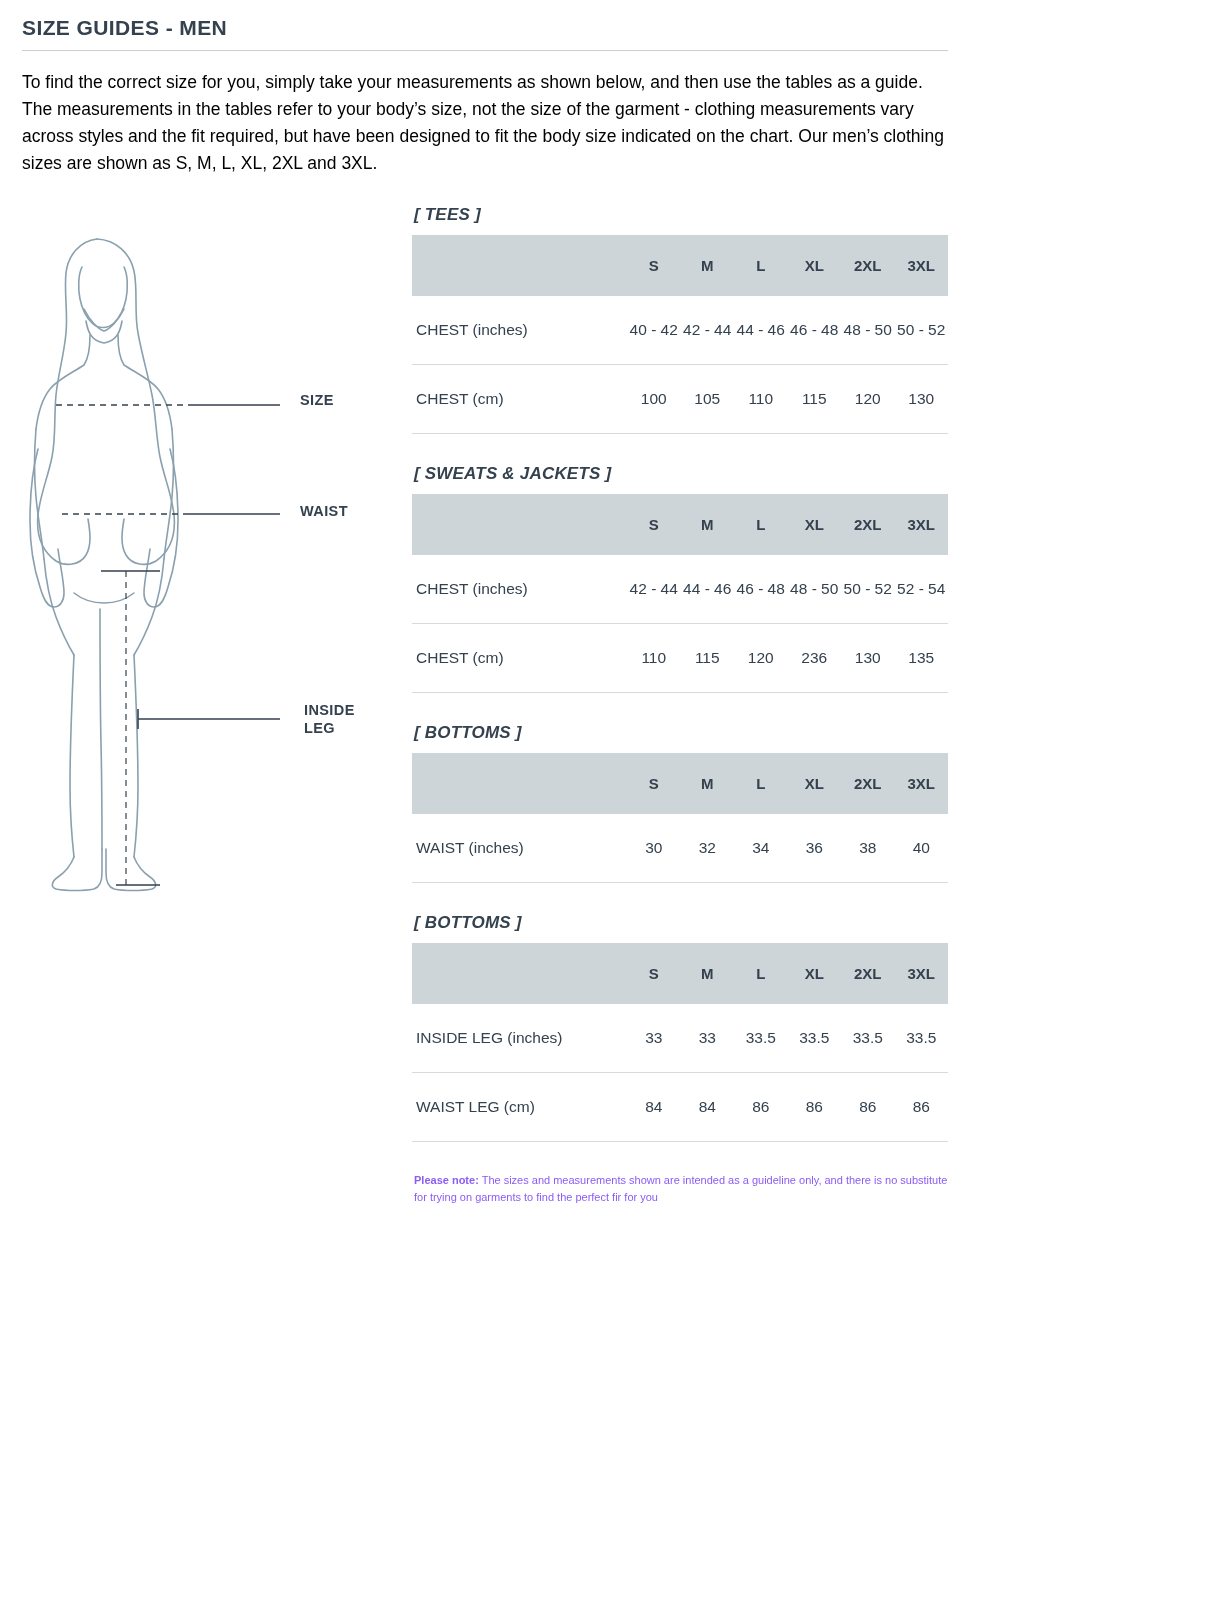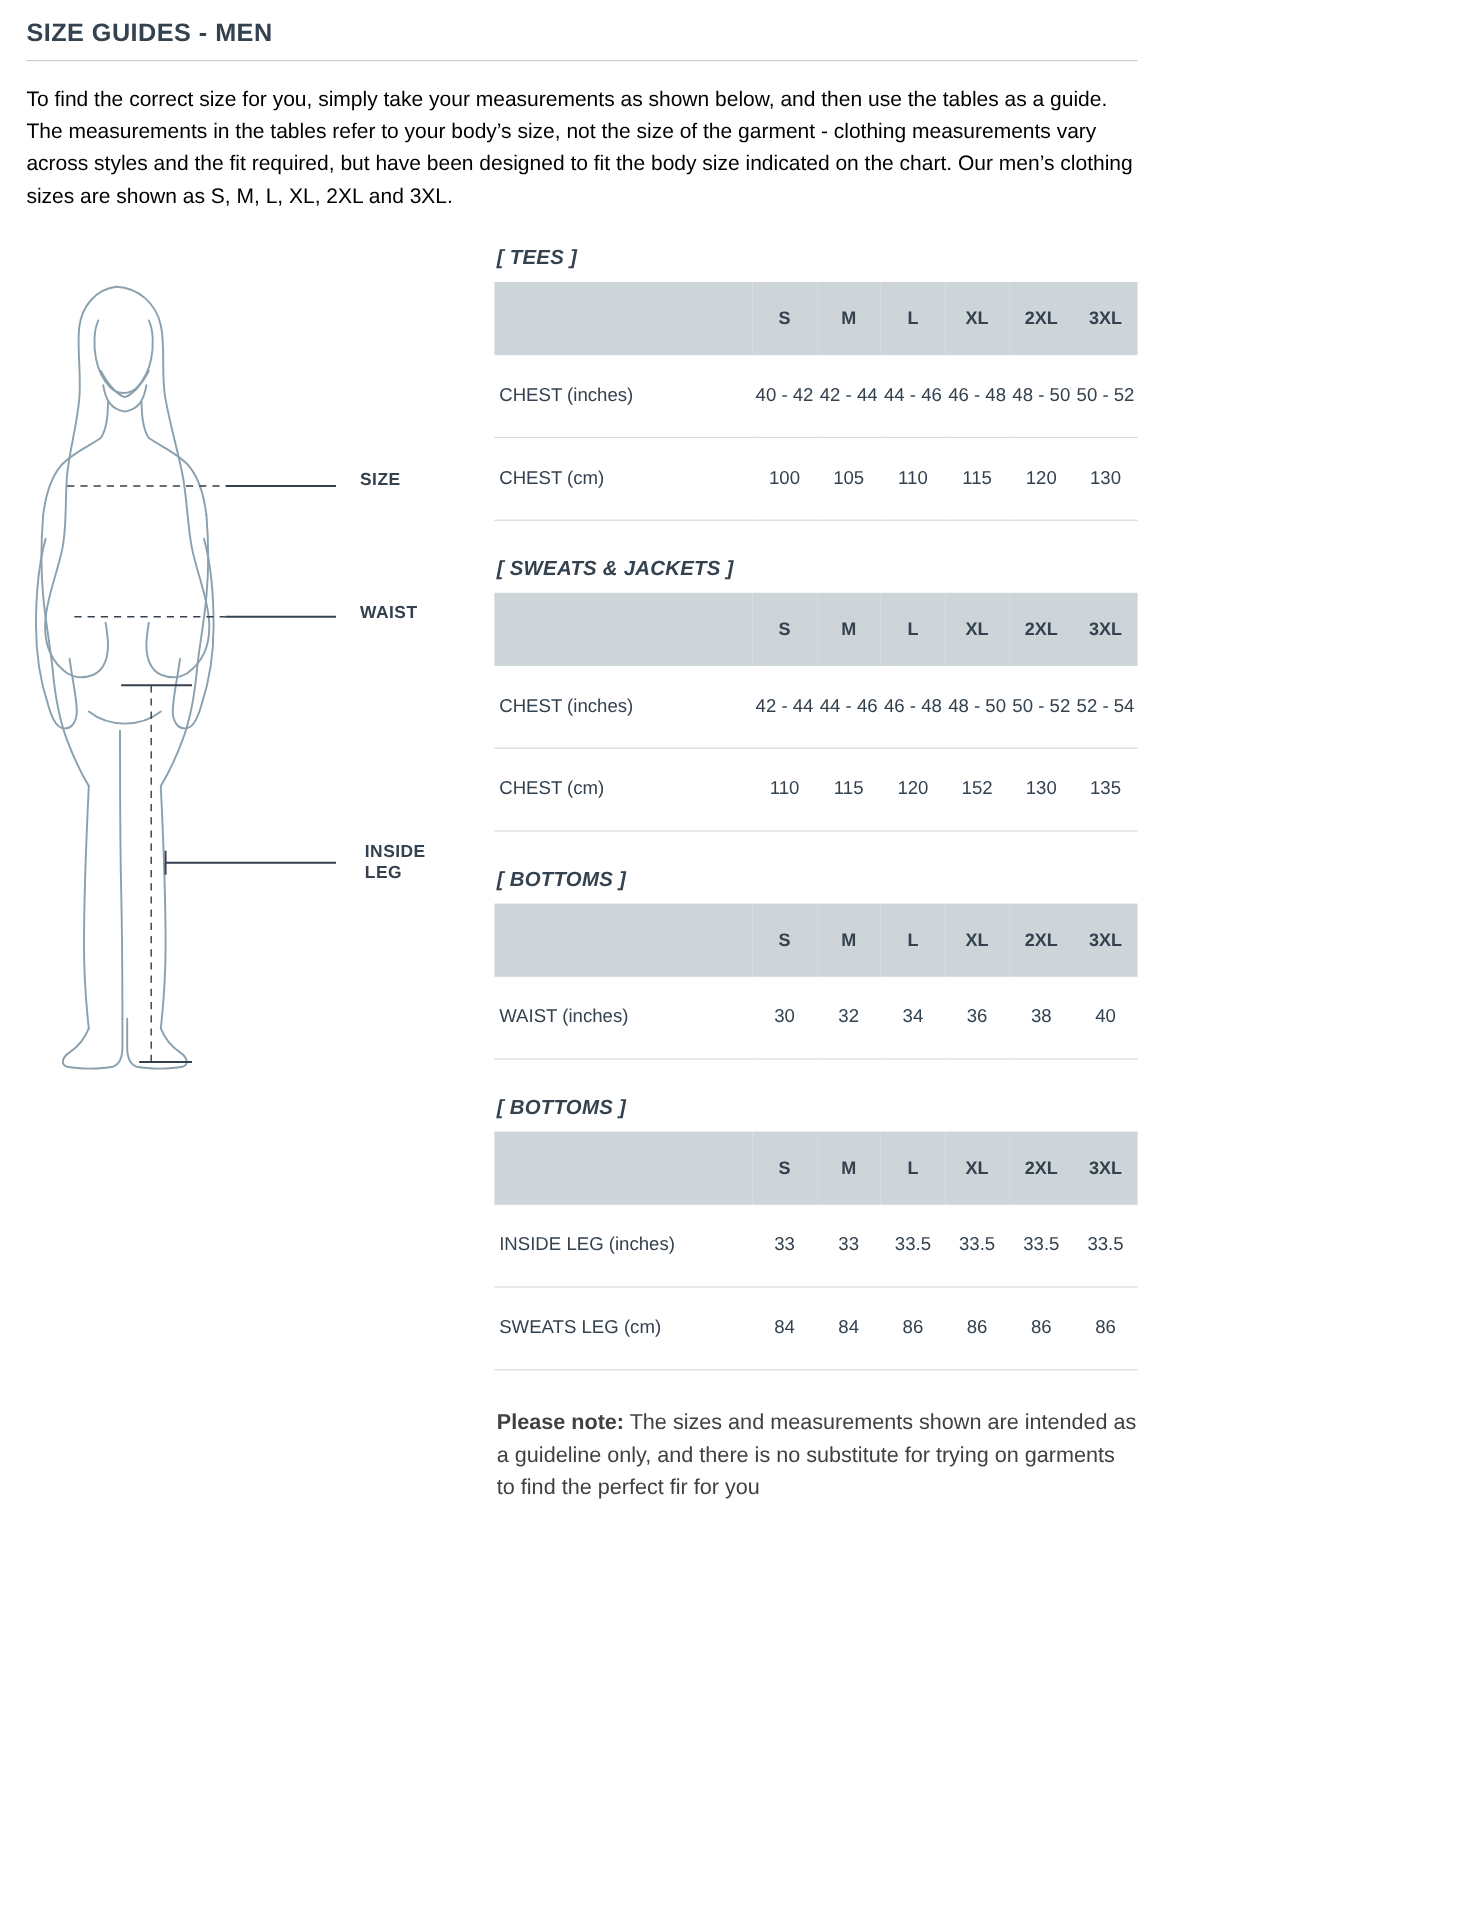--- a/index.html
+++ b/index.html
@@ -120,23 +120,23 @@
     border-bottom: 1px solid #d5dadd;
   }
   table.size-table td.rowlabel {
     text-align: left;
     padding-left: 4px;
     width: 215px;
   }
 
   
   .note {
-    font-size: 18px;
+    font-size: 11px;
     line-height: 1.5;
-    color: #404040;
+    color: #8b5cf6;
     margin: 18px 0 0 2px;
     max-width: 800px;
   }
   .note b { font-weight: bold; }
 </style>
 </head>
 <body>
 
 <div class="page">
 
@@ -279,21 +279,21 @@
               <td>46 - 48</td>
               <td>48 - 50</td>
               <td>50 - 52</td>
               <td>52 - 54</td>
             </tr>
             <tr>
               <td class="rowlabel">CHEST (cm)</td>
               <td>110</td>
               <td>115</td>
               <td>120</td>
-              <td>152</td>
+              <td>236</td>
               <td>130</td>
               <td>135</td>
             </tr>
           </tbody>
         </table>
       </div>
 
       <div class="table-block">
         <div class="table-caption">[ BOTTOMS ]</div>
         <table class="size-table">
@@ -340,21 +340,21 @@
             <tr>
               <td class="rowlabel">INSIDE LEG (inches)</td>
               <td>33</td>
               <td>33</td>
               <td>33.5</td>
               <td>33.5</td>
               <td>33.5</td>
               <td>33.5</td>
             </tr>
             <tr>
-              <td class="rowlabel">SWEATS LEG (cm)</td>
+              <td class="rowlabel">WAIST LEG (cm)</td>
               <td>84</td>
               <td>84</td>
               <td>86</td>
               <td>86</td>
               <td>86</td>
               <td>86</td>
             </tr>
           </tbody>
         </table>
       </div>

